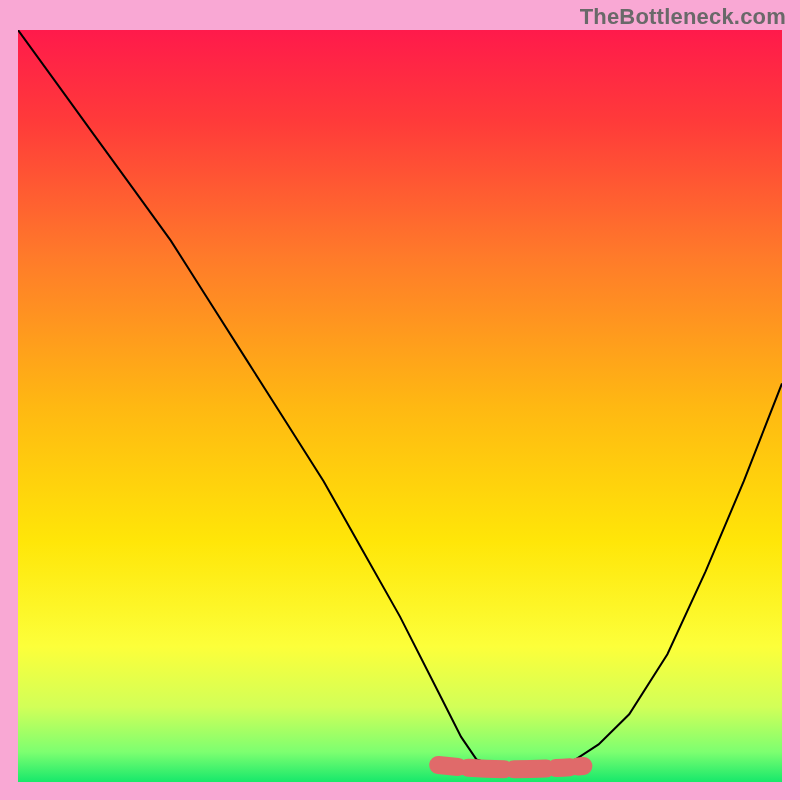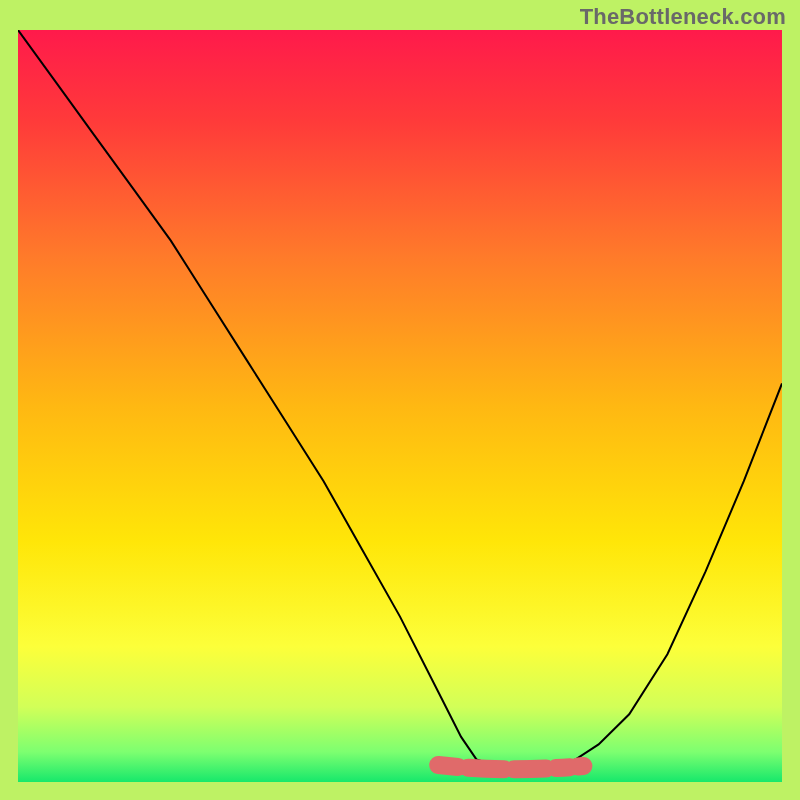--- a/index.html
+++ b/index.html
@@ -7,21 +7,21 @@
     padding: 0;
     width: 800px;
     height: 800px;
     background: #000;
     overflow: hidden;
   }
   .stage {
     position: relative;
     width: 800px;
     height: 800px;
-    background: #bef264;
+    background: #f9a8d4;
   }
   .watermark {
     position: absolute;
     top: 4px;
     right: 14px;
     font-family: Arial, Helvetica, sans-serif;
     font-size: 22px;
     font-weight: 600;
     color: #696969;
     letter-spacing: 0.2px;

